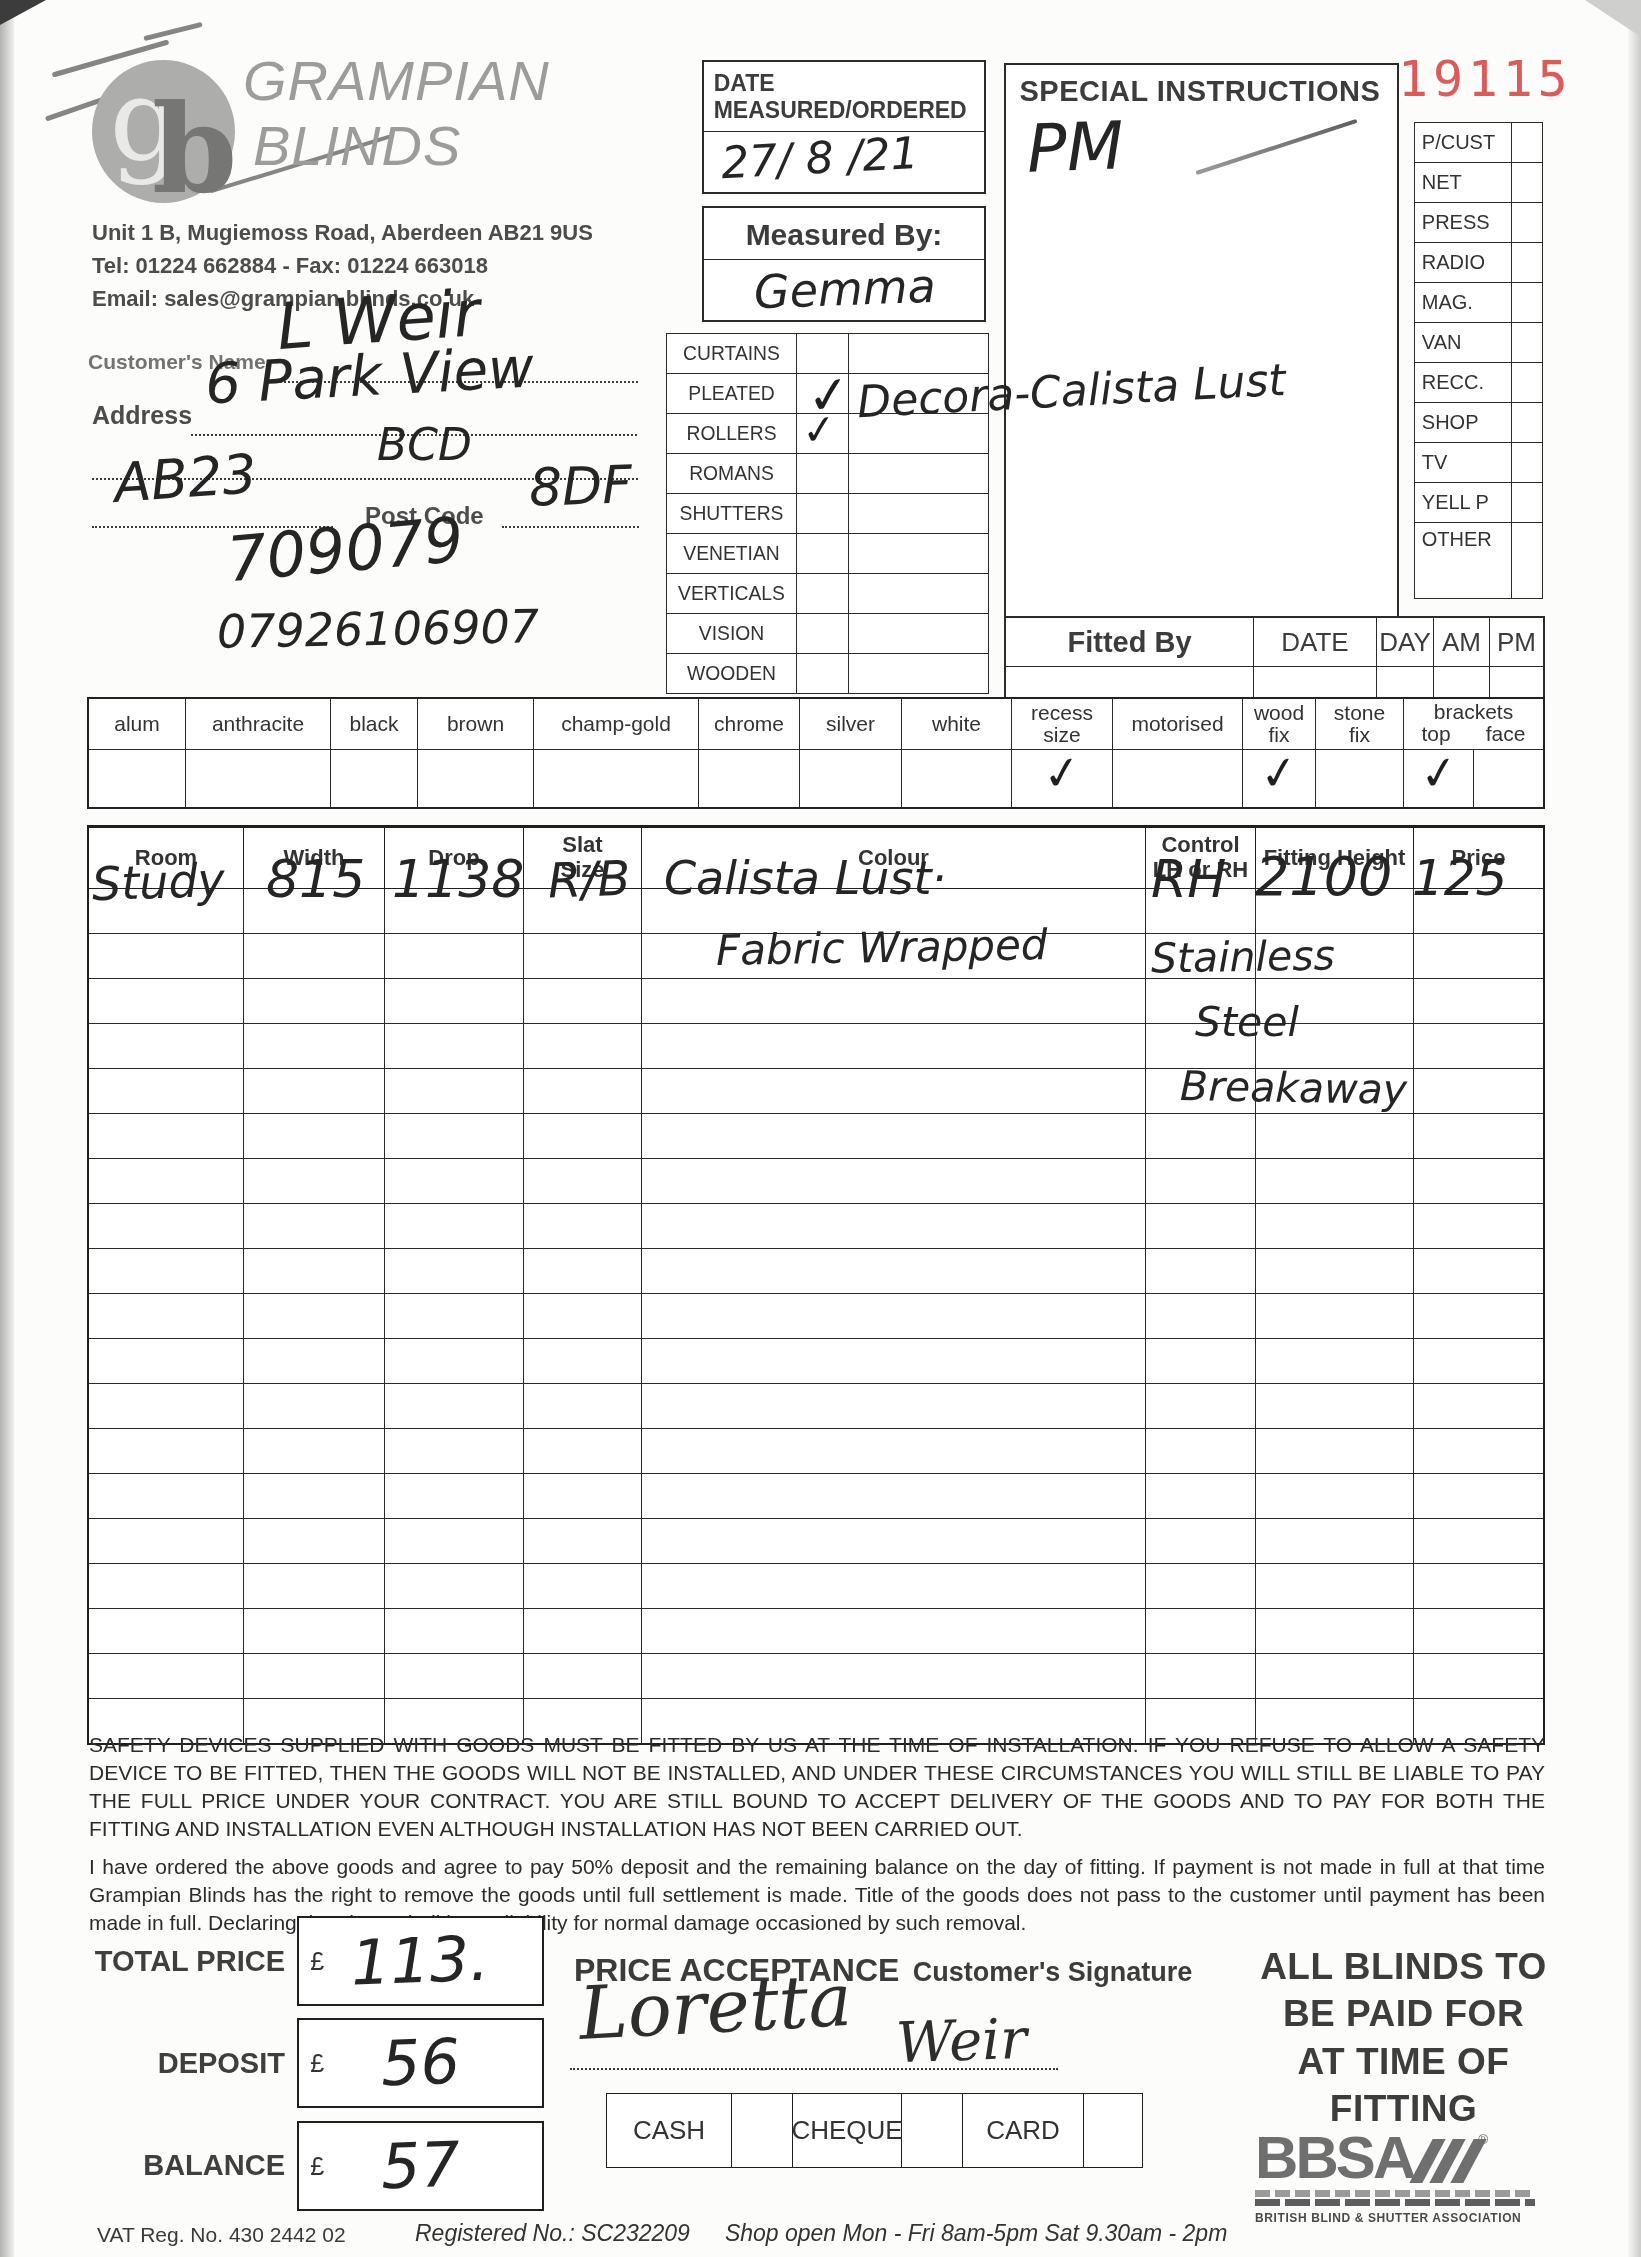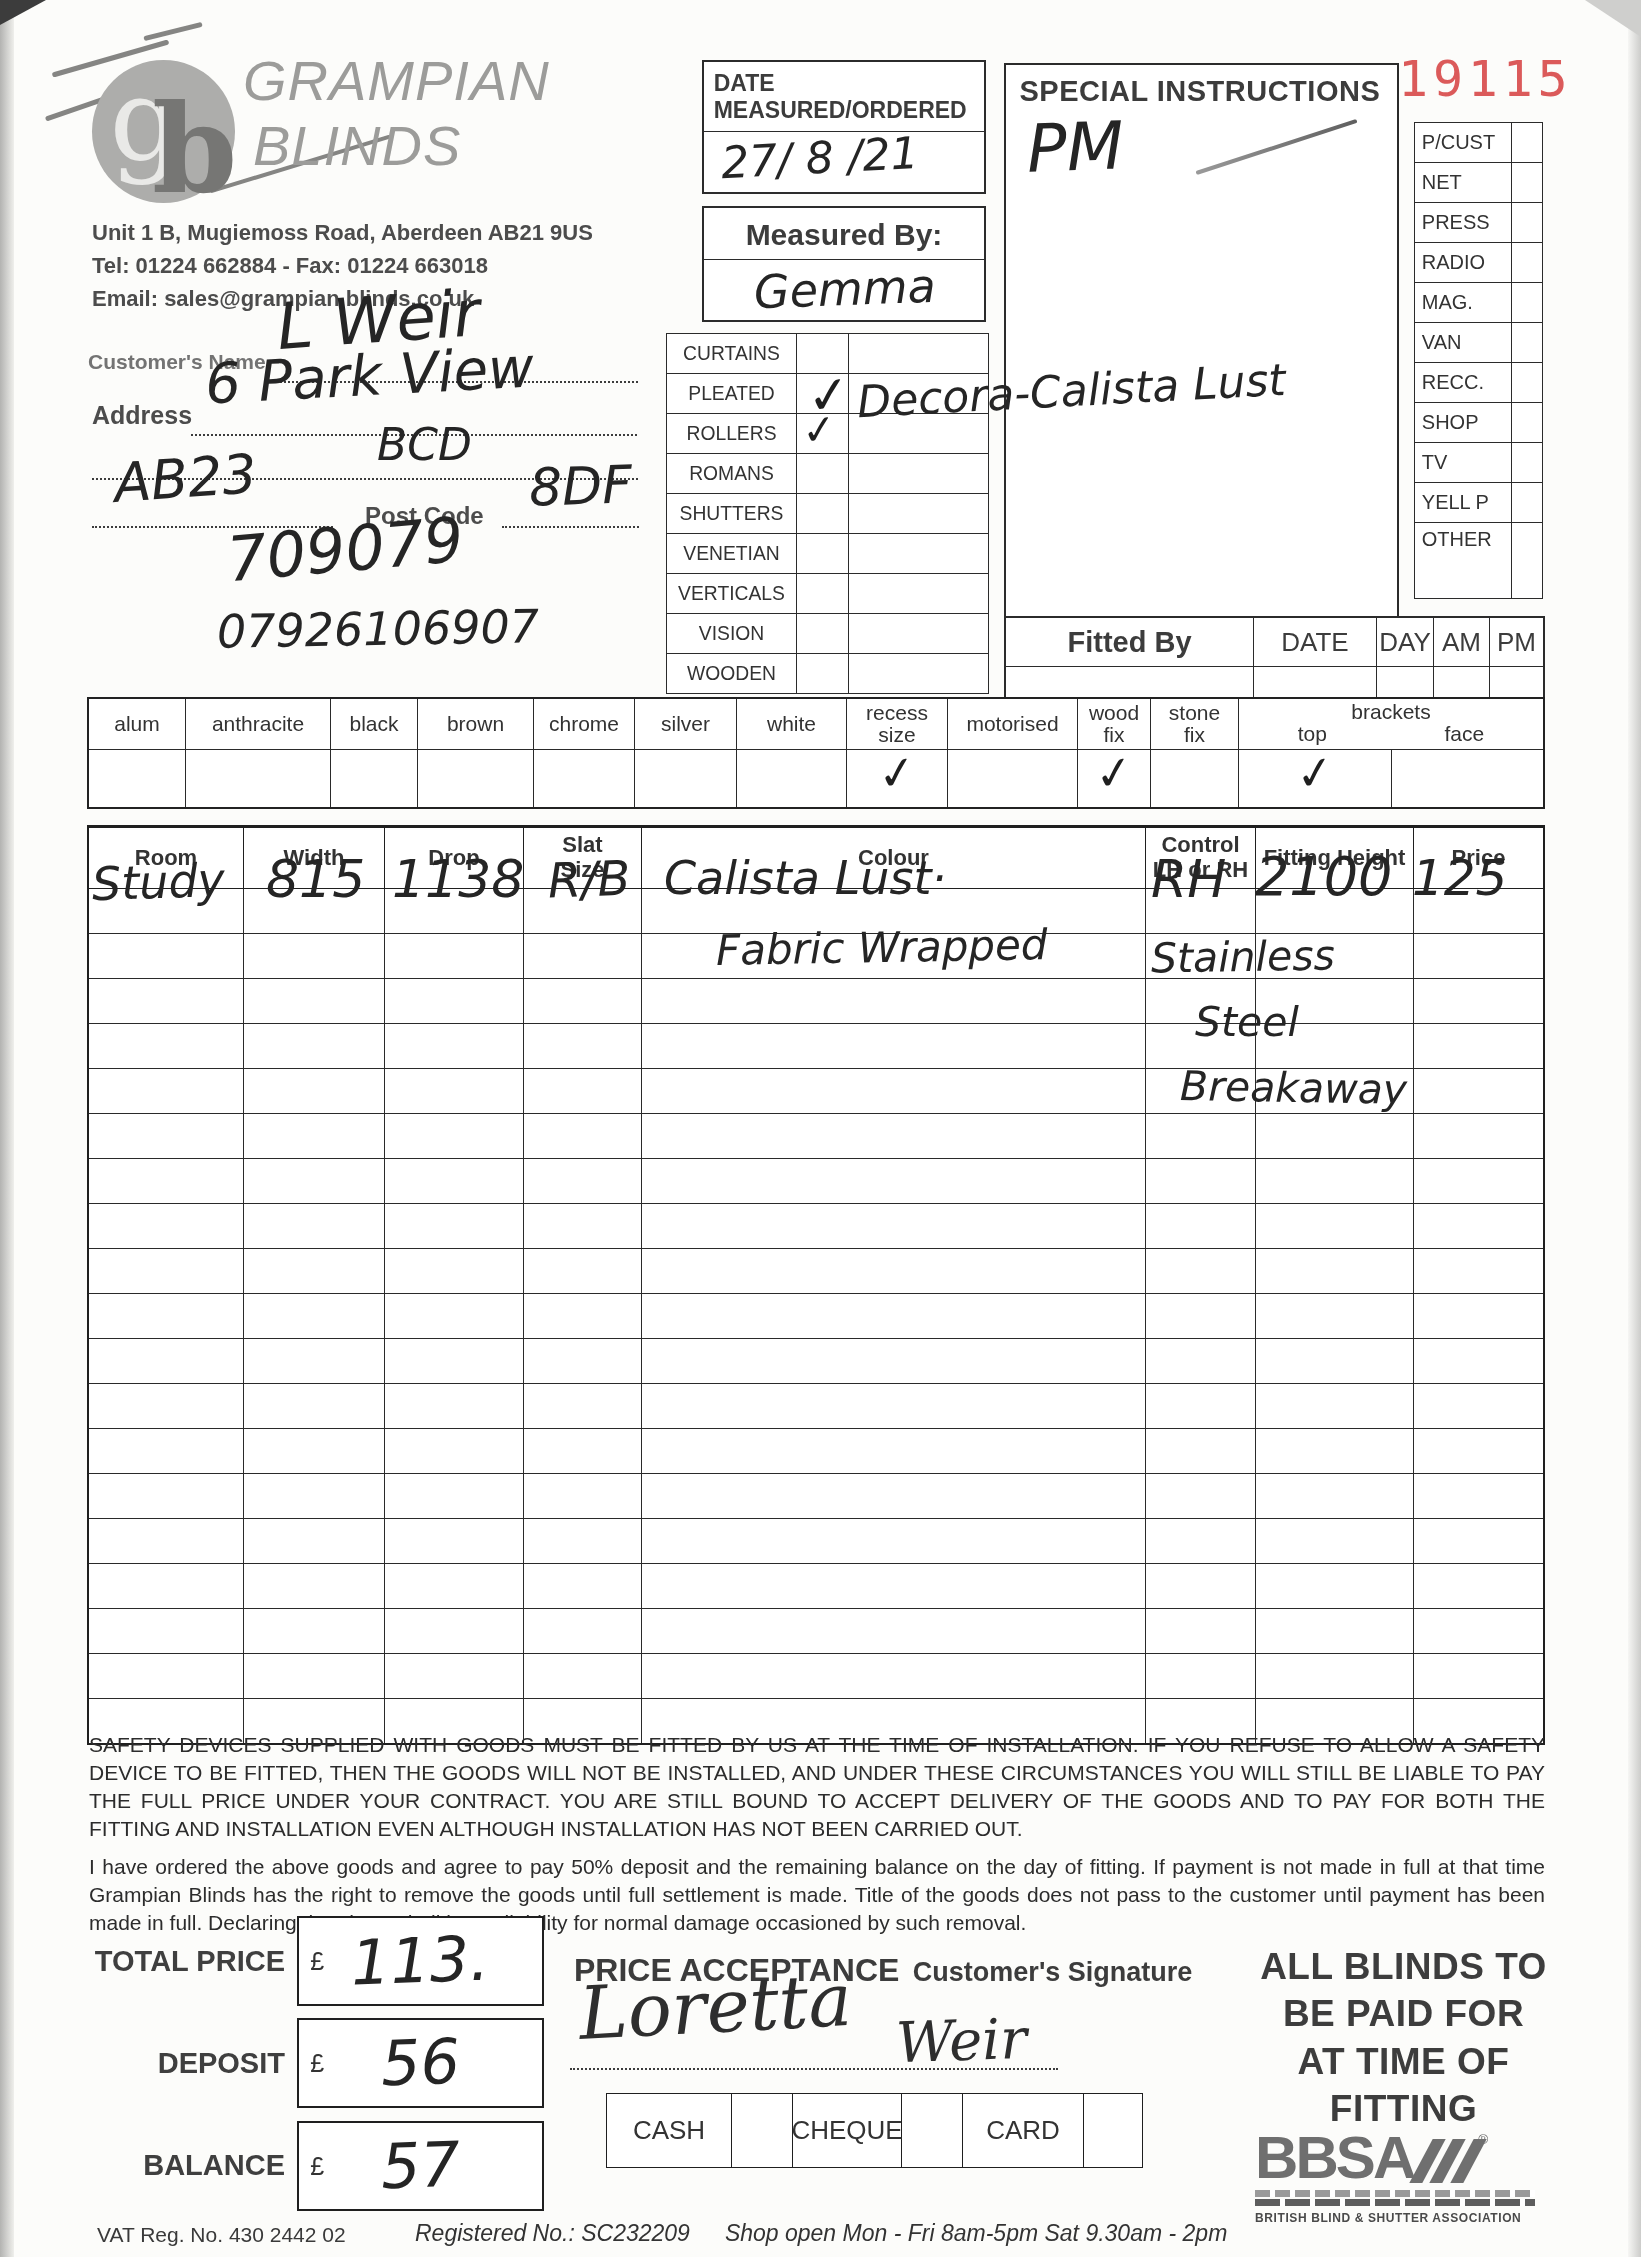--- a/index.html
+++ b/index.html
@@ -315,20 +315,24 @@
         <div class="opt-check"></div>
       </div>
       <div class="opt" style="width: 86px;">
         <div class="opt-label">black</div>
         <div class="opt-check"></div>
       </div>
       <div class="opt" style="width: 115px;">
         <div class="opt-label">brown</div>
         <div class="opt-check"></div>
       </div>
+      <div class="opt" style="width: 164px;">
+        <div class="opt-label">champ-gold</div>
+        <div class="opt-check"></div>
+      </div>
       <div class="opt" style="width: 100px;">
         <div class="opt-label">chrome</div>
         <div class="opt-check"></div>
       </div>
       <div class="opt" style="width: 101px;">
         <div class="opt-label">silver</div>
         <div class="opt-check"></div>
       </div>
       <div class="opt" style="width: 109px;">
         <div class="opt-label">white</div>

